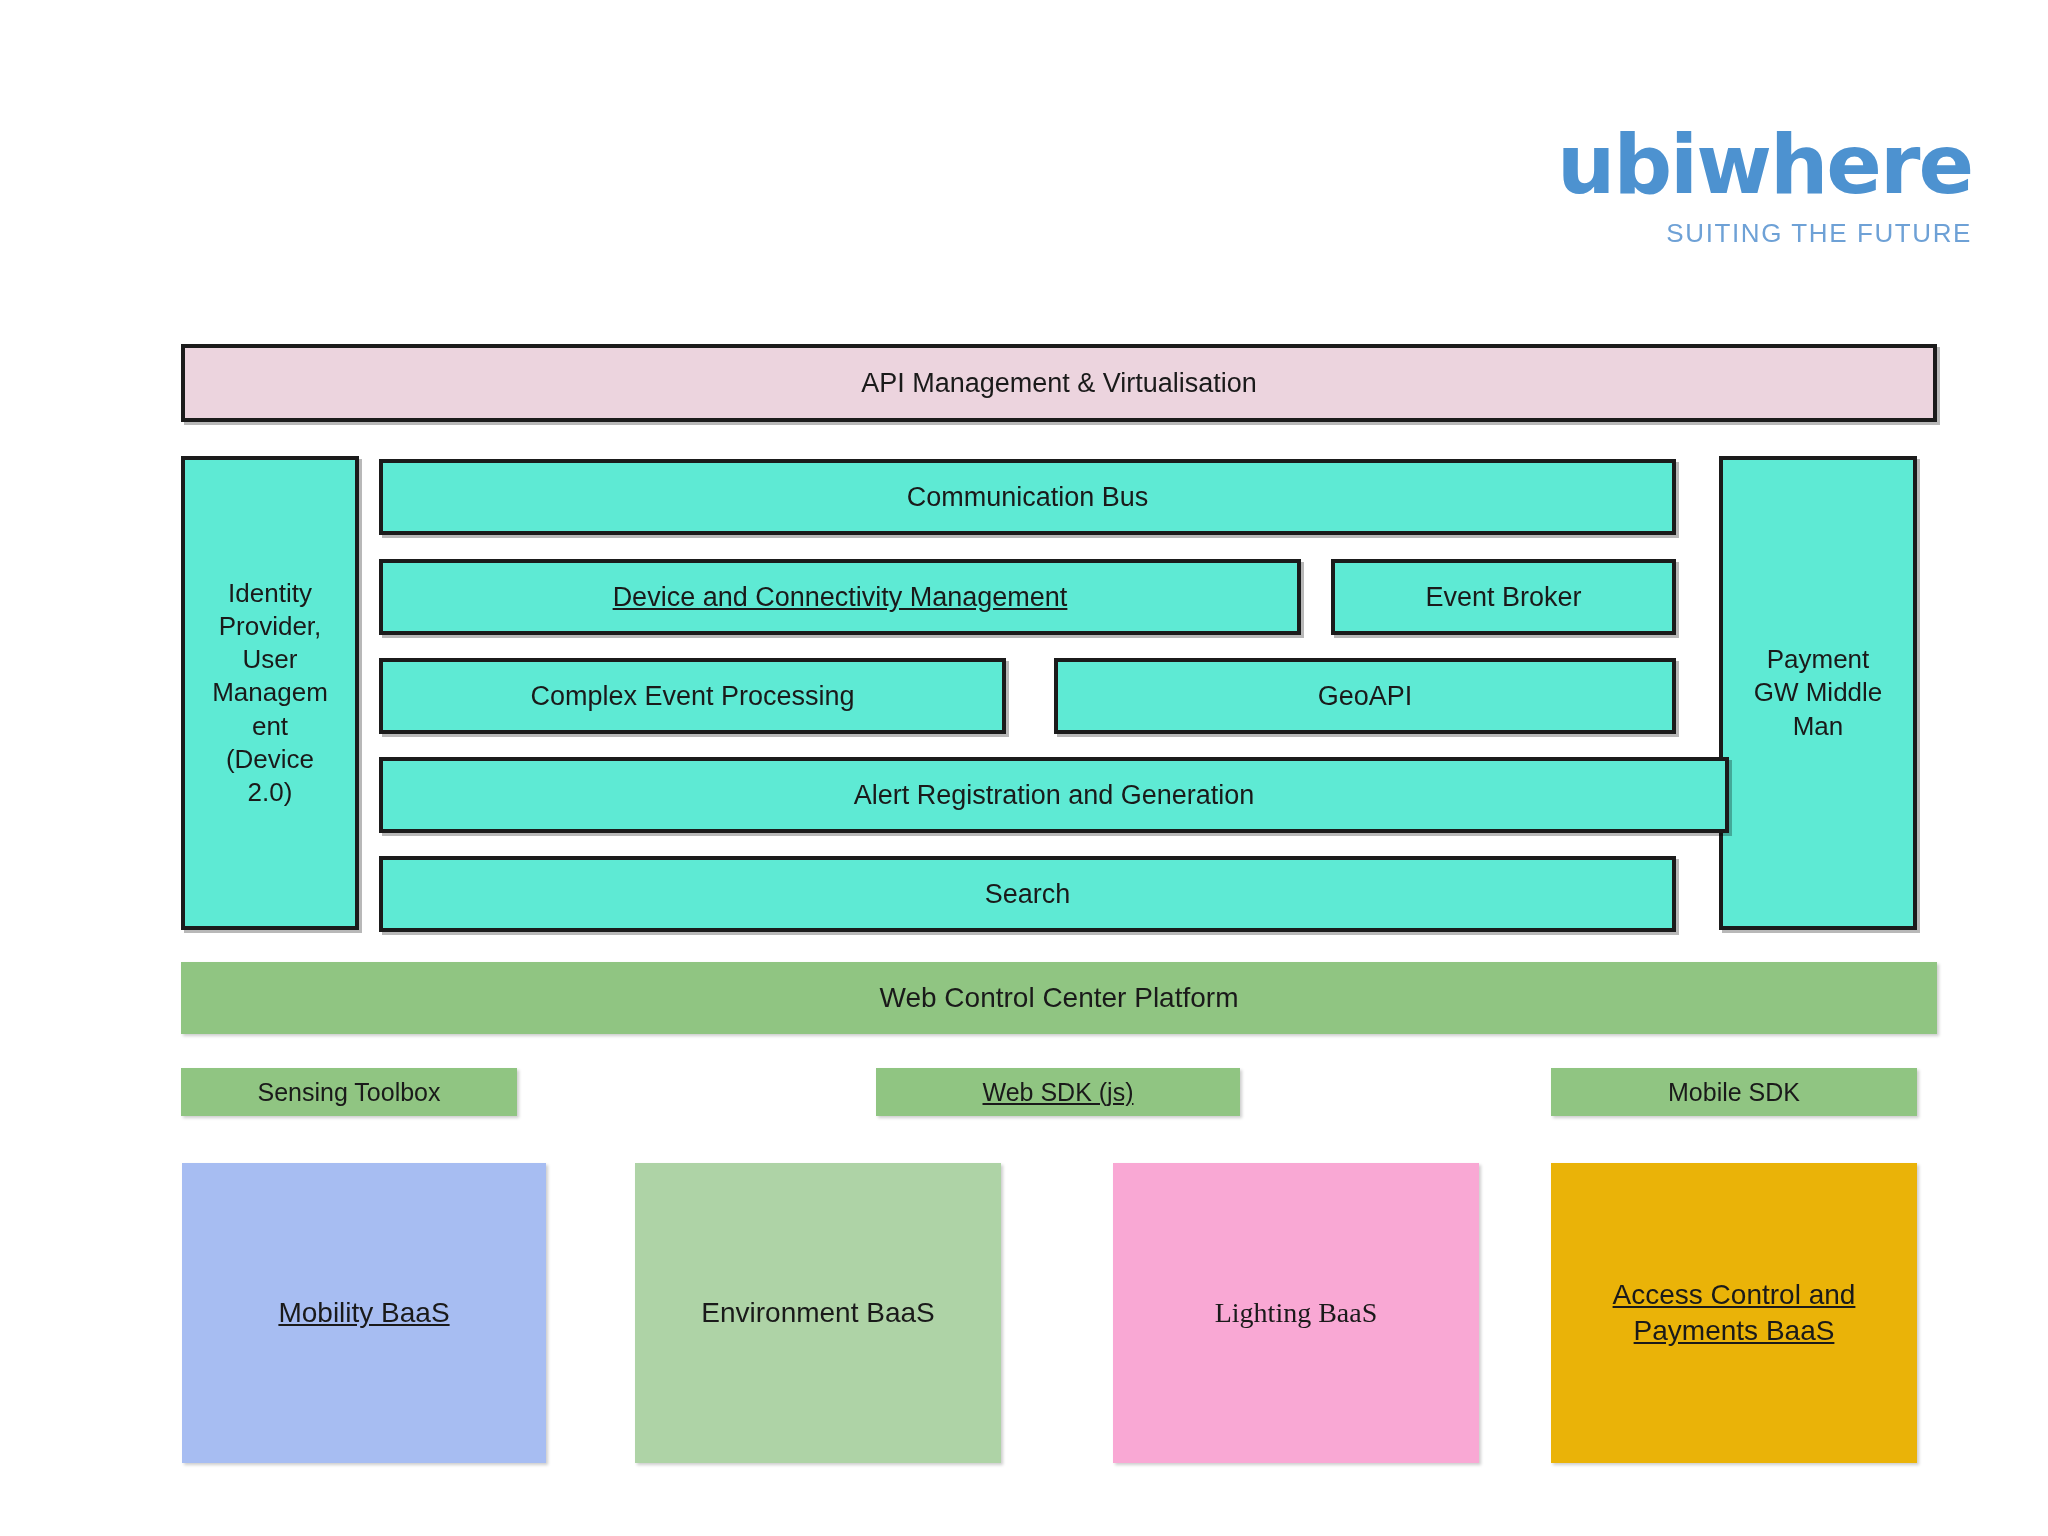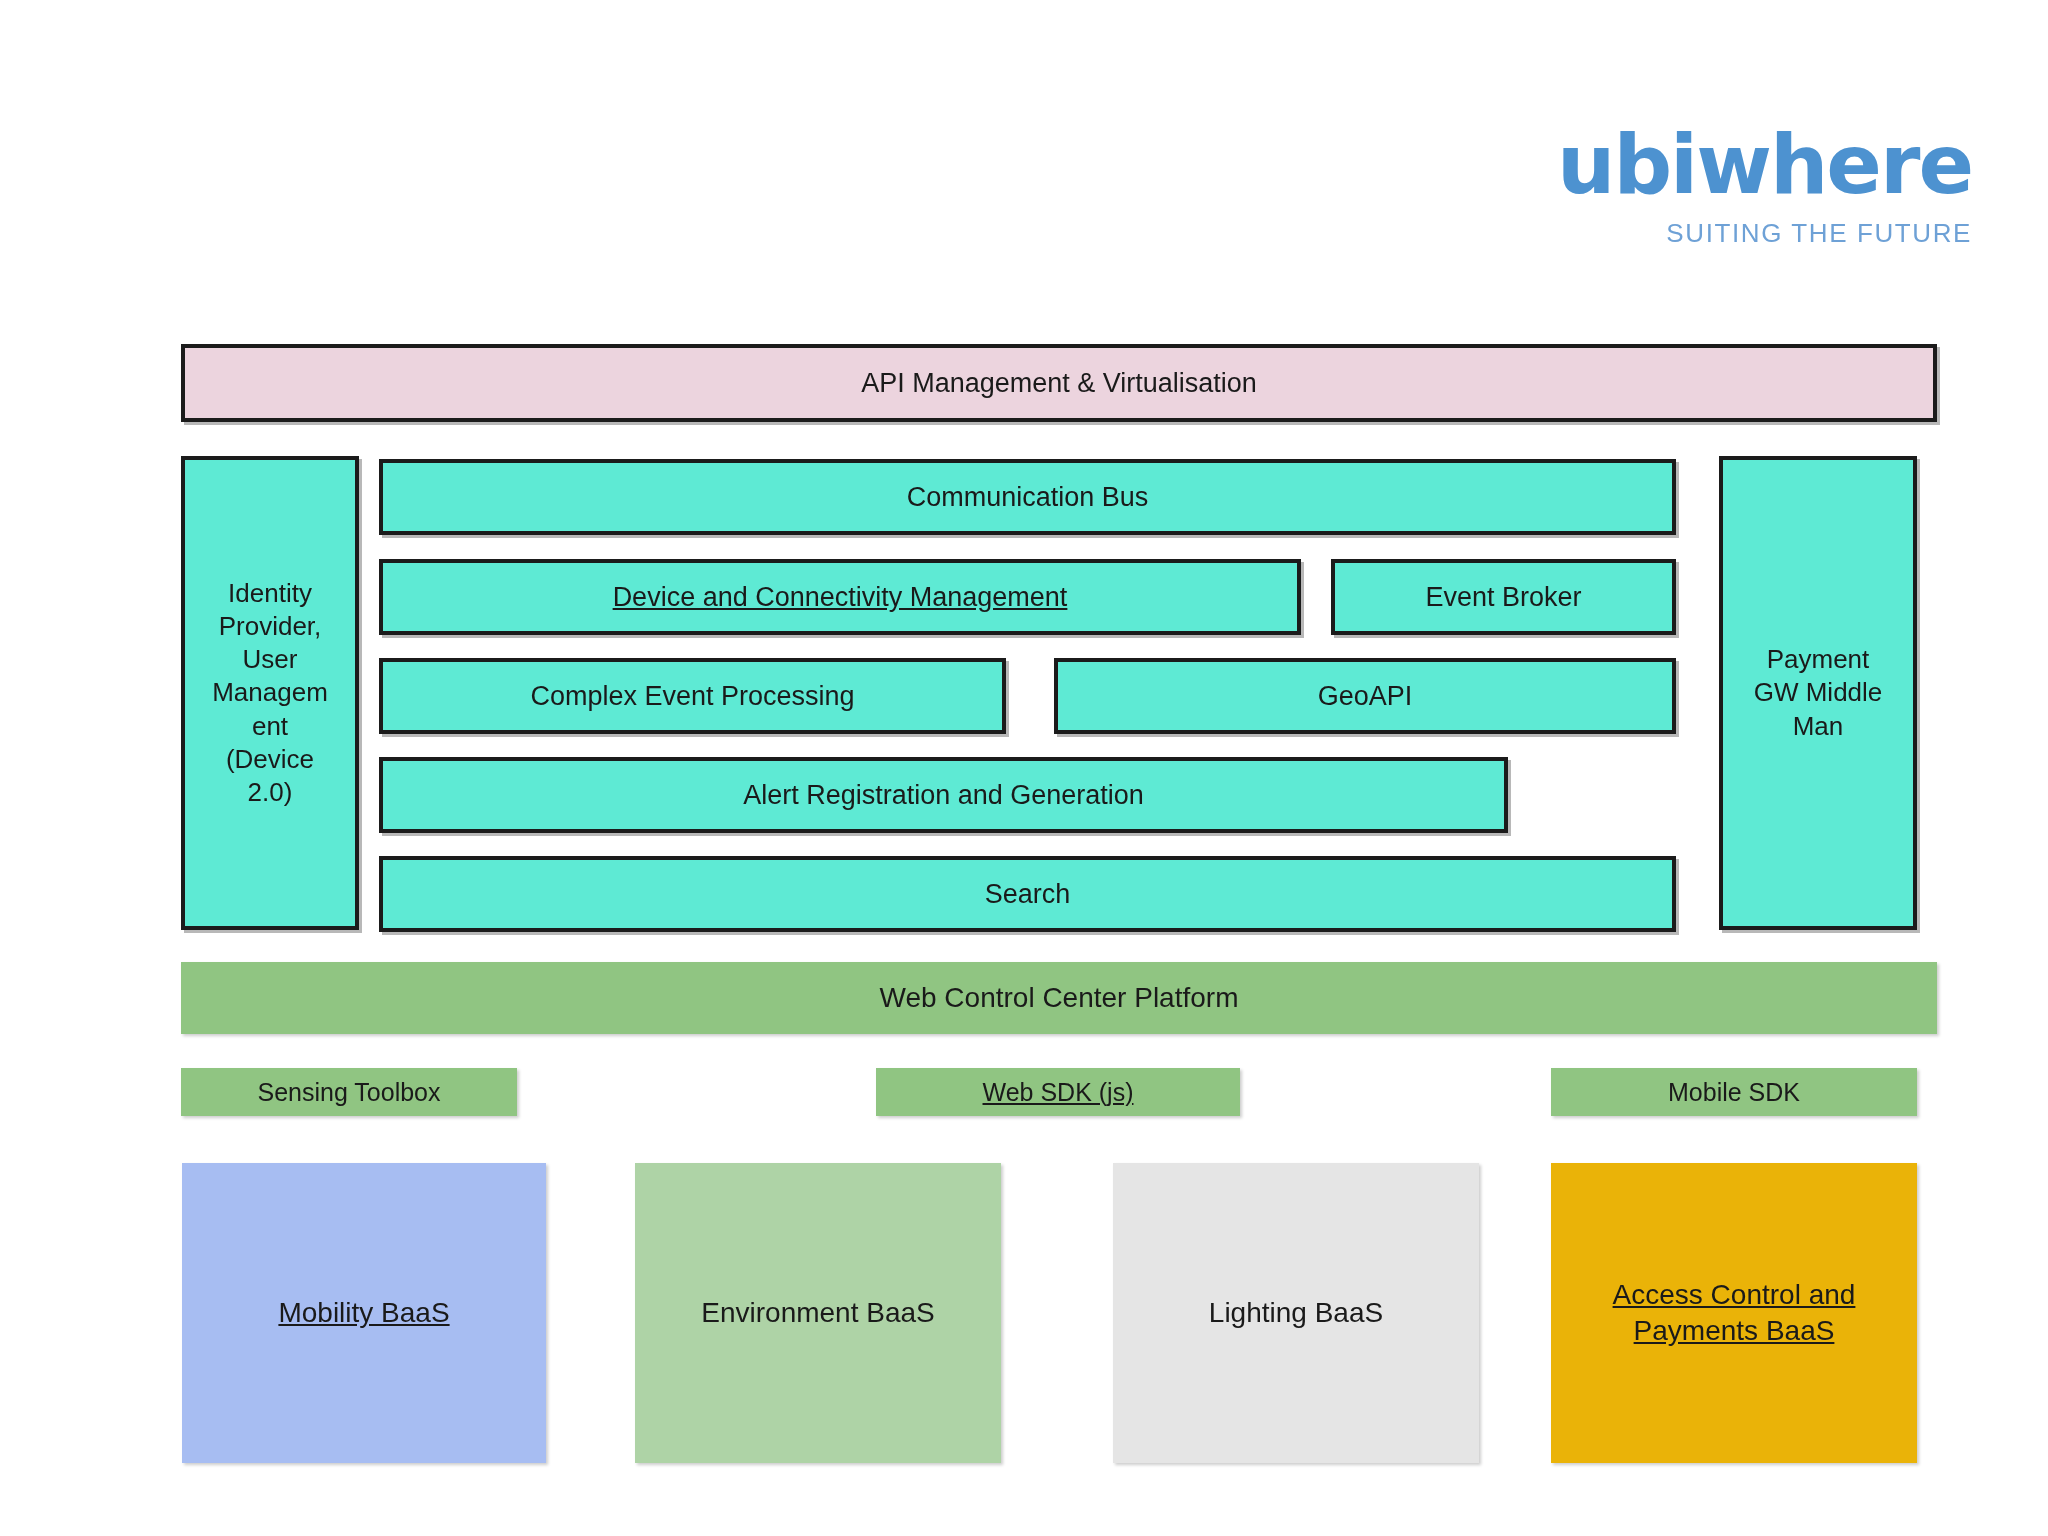--- a/index.html
+++ b/index.html
@@ -56,39 +56,39 @@
   }
   .bordered {
     border: 4px solid #1b1b1b;
     box-shadow: 3px 3px 0 rgba(0,0,0,0.28);
   }
   .fill-blue   { background: #5eead4; }
   .fill-pink   { background: #ecd4de; }
   .fill-green  { background: #90c582; }
   .fill-mobility    { background: #a7bdf2; }
   .fill-environment { background: #aed3a6; }
-  .fill-lighting    { background: #e5e5e5; }
+  .fill-lighting    { background: #f9a8d4; font-family: Liberation Serif, serif; }
   .fill-access      { background: #eab308; text-decoration: underline; }
 
   .flat-shadow { box-shadow: 2px 2px 3px rgba(0,0,0,0.20); }
 
   .col-label { flex-direction: column; }
 
   
   #api-bar          { left: 181px; top: 344px;  width: 1756px; height: 78px; }
 
   #identity-box     { left: 181px; top: 456px;  width: 178px; height: 474px; font-size: 26px; }
   #payment-box      { left: 1719px; top: 456px; width: 198px; height: 474px; font-size: 26px; }
 
   #comm-bus         { left: 379px; top: 459px;  width: 1297px; height: 76px; }
   #device-mgmt      { left: 379px; top: 559px;  width: 922px;  height: 76px; text-decoration: underline; }
   #event-broker     { left: 1331px; top: 559px; width: 345px;  height: 76px; }
   #cep              { left: 379px; top: 658px;  width: 627px;  height: 76px; }
   #geoapi           { left: 1054px; top: 658px; width: 622px;  height: 76px; }
-  #alert-reg        { left: 379px; top: 757px;  width: 1129px; height: 76px; }
+  #alert-reg        { left: 379px; top: 757px;  width: 1350px; height: 76px; }
   #search-box       { left: 379px; top: 856px;  width: 1297px; height: 76px; }
 
   #web-control      { left: 181px; top: 962px;  width: 1756px; height: 72px; font-size: 28px; }
 
   #sensing-toolbox  { left: 181px; top: 1068px; width: 336px; height: 48px; font-size: 25px; }
   #web-sdk          { left: 876px; top: 1068px; width: 364px; height: 48px; font-size: 25px; text-decoration: underline; }
   #mobile-sdk       { left: 1551px; top: 1068px; width: 366px; height: 48px; font-size: 25px; }
 
   #mobility-baas    { left: 182px; top: 1163px;  width: 364px; height: 300px; font-size: 28px; text-decoration: underline; }
   #environment-baas { left: 635px; top: 1163px;  width: 366px; height: 300px; font-size: 28px; }

